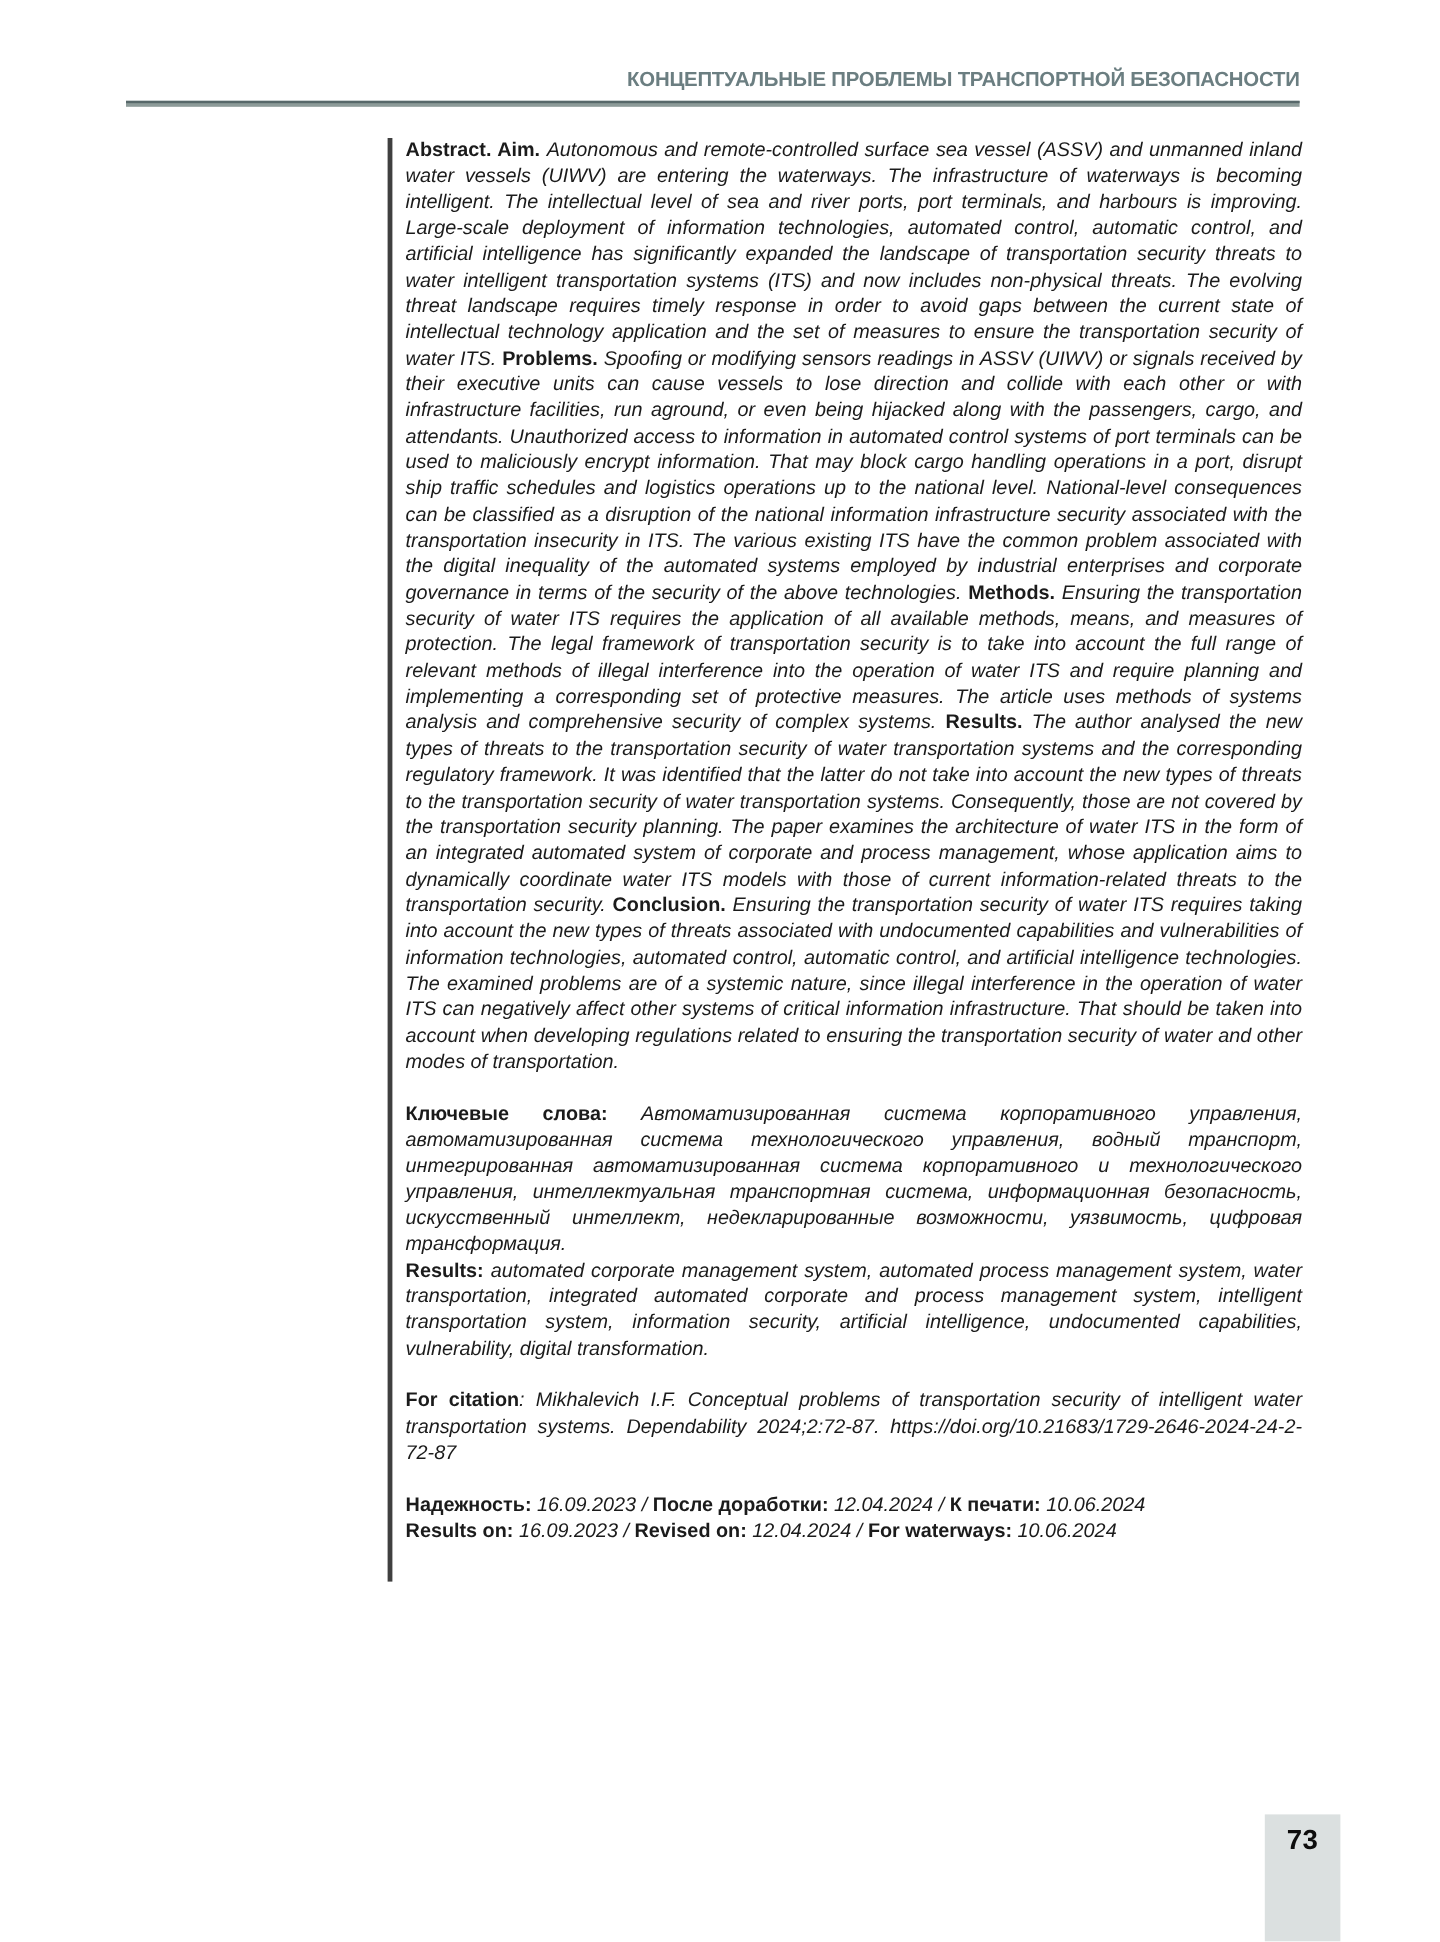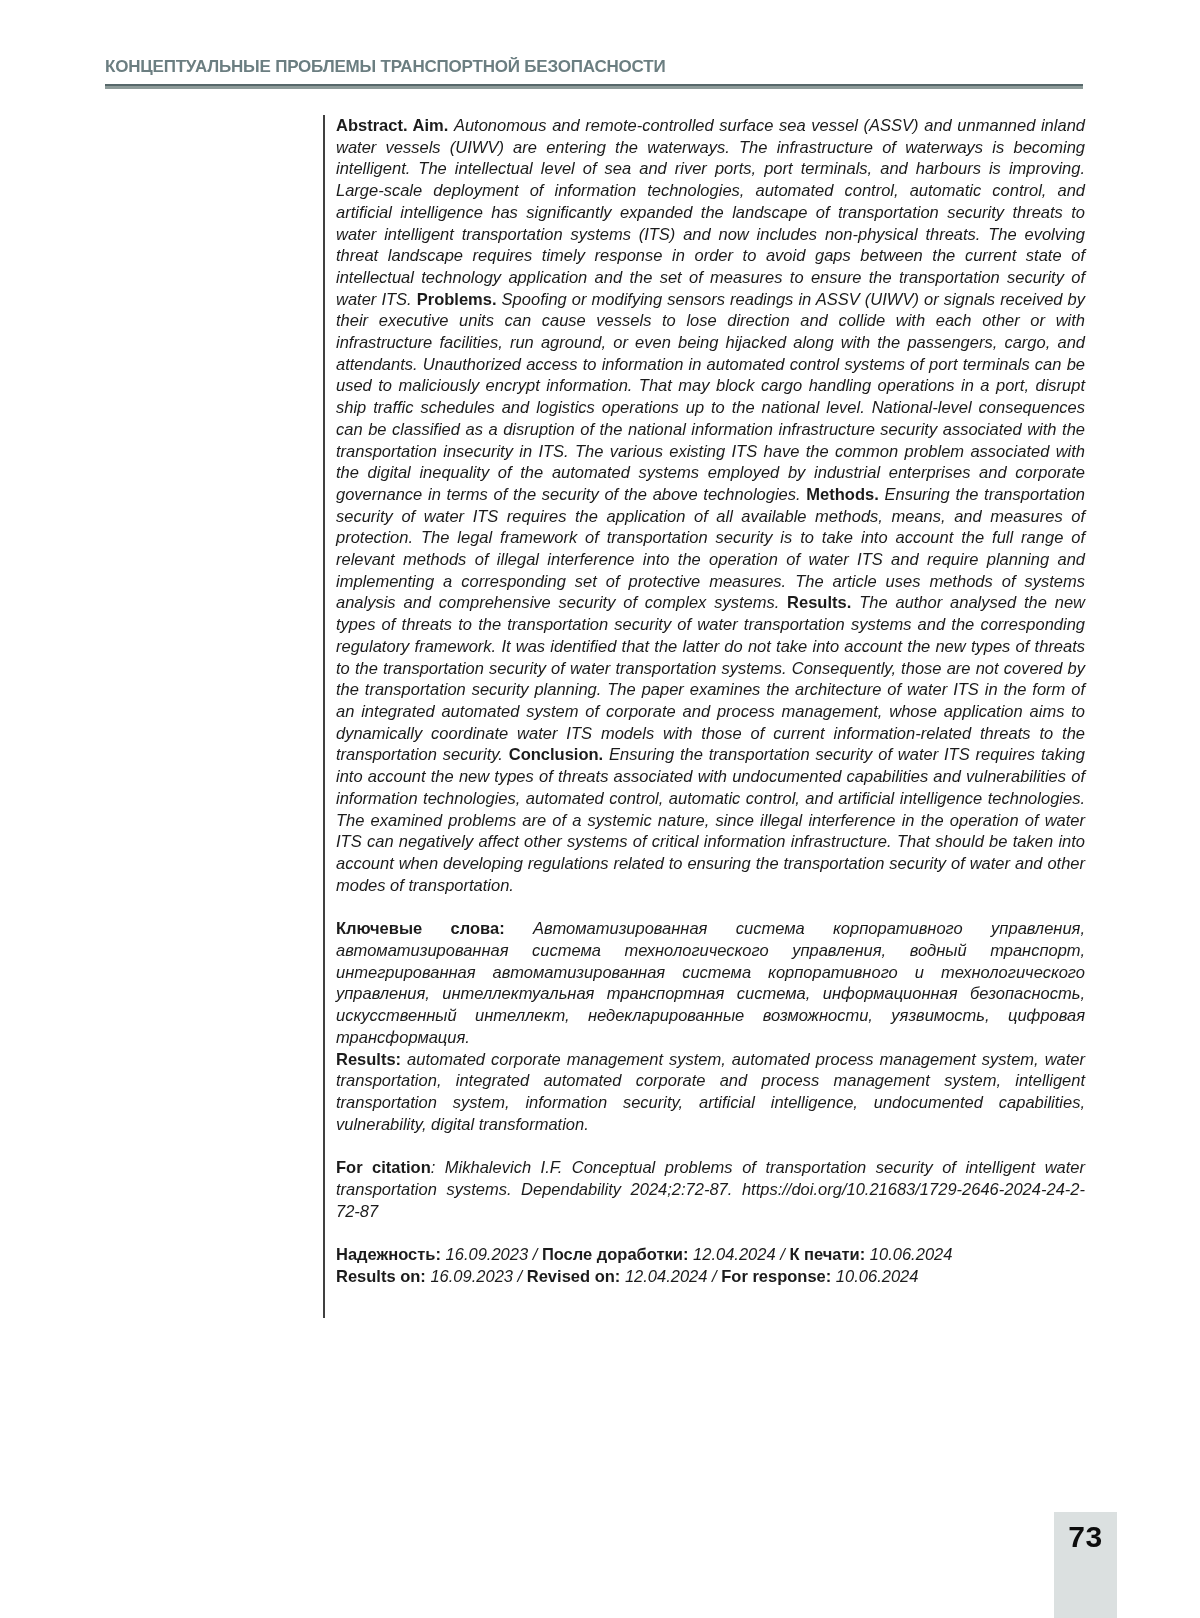--- a/index.html
+++ b/index.html
@@ -7,37 +7,38 @@
   body {
     position: relative;
     width: 1200px;
     height: 1618px;
     font-family: "Liberation Sans", sans-serif;
     color: #1b1b1b;
     overflow: hidden;
   }
   .running-head {
     margin: 55px 117px 0 105px;
+    text-align: right;
     font-weight: bold;
     font-size: 17px;
     line-height: 23px;
     letter-spacing: -0.2px;
     color: #6b7e81;
     text-transform: uppercase;
   }
   .header-rule {
     margin: 6px 117px 0 105px;
     height: 5px;
     background: #8d9b99;
     border-top: 2px solid #57686a;
   }
   .front-matter {
     margin: 26px 117px 0 323px;
     width: 762px;
-    border-left: 2px solid #404040;
+    border-left: 4px solid #404040;
     padding-left: 11px;
     padding-bottom: 30px;
   }
   .para {
     font-size: 16.5px;
     line-height: 21.7px;
     text-align: justify;
     font-style: normal;
   }
   .para i { font-style: italic; }
@@ -48,39 +49,39 @@
     left: 1054px;
     top: 1512px;
     width: 63px;
     height: 106px;
     background: #dbe0e0;
   }
   .page-number {
     display: block;
     margin-top: 8px;
     text-align: center;
-    font-size: 30px;
+    font-size: 23px;
     font-weight: bold;
     color: #0d0d0d;
     letter-spacing: 0.5px;
   }
 </style>
 </head>
 <body>
 
 <div class="running-head">
   <div>КОНЦЕПТУАЛЬНЫЕ ПРОБЛЕМЫ ТРАНСПОРТНОЙ БЕЗОПАСНОСТИ</div>
 </div>
 
 <div class="header-rule"></div>
 
 <div class="front-matter">
   <p class="para gap-after"><b>Abstract. Aim. </b><i>Autonomous and remote-controlled surface sea vessel (ASSV) and unmanned inland water vessels (UIWV) are entering the waterways. The infrastructure of waterways is becoming intelligent. The intellectual level of sea and river ports, port terminals, and harbours is improving. Large-scale deployment of information technologies, automated control, automatic control, and artificial intelligence has significantly expanded the landscape of transportation security threats to water intelligent transportation systems (ITS) and now includes non-physical threats. The evolving threat landscape requires timely response in order to avoid gaps between the current state of intellectual technology application and the set of measures to ensure the transportation security of water ITS. </i><b>Problems. </b><i>Spoofing or modifying sensors readings in ASSV (UIWV) or signals received by their executive units can cause vessels to lose direction and collide with each other or with infrastructure facilities, run aground, or even being hijacked along with the passengers, cargo, and attendants. Unauthorized access to information in automated control systems of port terminals can be used to maliciously encrypt information. That may block cargo handling operations in a port, disrupt ship traffic schedules and logistics operations up to the national level. National-level consequences can be classified as a disruption of the national information infrastructure security associated with the transportation insecurity in ITS. The various existing ITS have the common problem associated with the digital inequality of the automated systems employed by industrial enterprises and corporate governance in terms of the security of the above technologies. </i><b>Methods. </b><i>Ensuring the transportation security of water ITS requires the application of all available methods, means, and measures of protection. The legal framework of transportation security is to take into account the full range of relevant methods of illegal interference into the operation of water ITS and require planning and implementing a corresponding set of protective measures. The article uses methods of systems analysis and comprehensive security of complex systems. </i><b>Results. </b><i>The author analysed the new types of threats to the transportation security of water transportation systems and the corresponding regulatory framework. It was identified that the latter do not take into account the new types of threats to the transportation security of water transportation systems. Consequently, those are not covered by the transportation security planning. The paper examines the architecture of water ITS in the form of an integrated automated system of corporate and process management, whose application aims to dynamically coordinate water ITS models with those of current information-related threats to the transportation security. </i><b>Conclusion. </b><i>Ensuring the transportation security of water ITS requires taking into account the new types of threats associated with undocumented capabilities and vulnerabilities of information technologies, automated control, automatic control, and artificial intelligence technologies. The examined problems are of a systemic nature, since illegal interference in the operation of water ITS can negatively affect other systems of critical information infrastructure. That should be taken into account when developing regulations related to ensuring the transportation security of water and other modes of transportation.</i></p>
   <p class="para"><b>Ключевые слова: </b><i>Автоматизированная система корпоративного управления, автоматизированная система технологического управления, водный транспорт, интегрированная автоматизированная система корпоративного и технологического управления, интеллектуальная транспортная система, информационная безопасность, искусственный интеллект, недекларированные возможности, уязвимость, цифровая трансформация.</i></p>
   <p class="para gap-after"><b>Results: </b><i>automated corporate management system, automated process management system, water transportation, integrated automated corporate and process management system, intelligent transportation system, information security, artificial intelligence, undocumented capabilities, vulnerability, digital transformation.</i></p>
   <p class="para gap-after"><b>For citation</b><i>: Mikhalevich I.F. Conceptual problems of transportation security of intelligent water transportation systems. Dependability 2024;2:72-87. https://doi.org/10.21683/1729-2646-2024-24-2-72-87</i></p>
   <p class="para"><b>Надежность: </b><i>16.09.2023 / </i><b>После доработки: </b><i>12.04.2024 / </i><b>К печати: </b><i>10.06.2024</i></p>
-  <p class="para"><b>Results on: </b><i>16.09.2023 / </i><b>Revised on: </b><i>12.04.2024 / </i><b>For response: </b><i>10.06.2024</i></p>
+  <p class="para"><b>Results on: </b><i>16.09.2023 / </i><b>Revised on: </b><i>12.04.2024 / </i><b>For waterways: </b><i>10.06.2024</i></p>
 </div>
 
 <div class="page-number-box">
   <span class="page-number">73</span>
 </div>
 
 </body></html>

